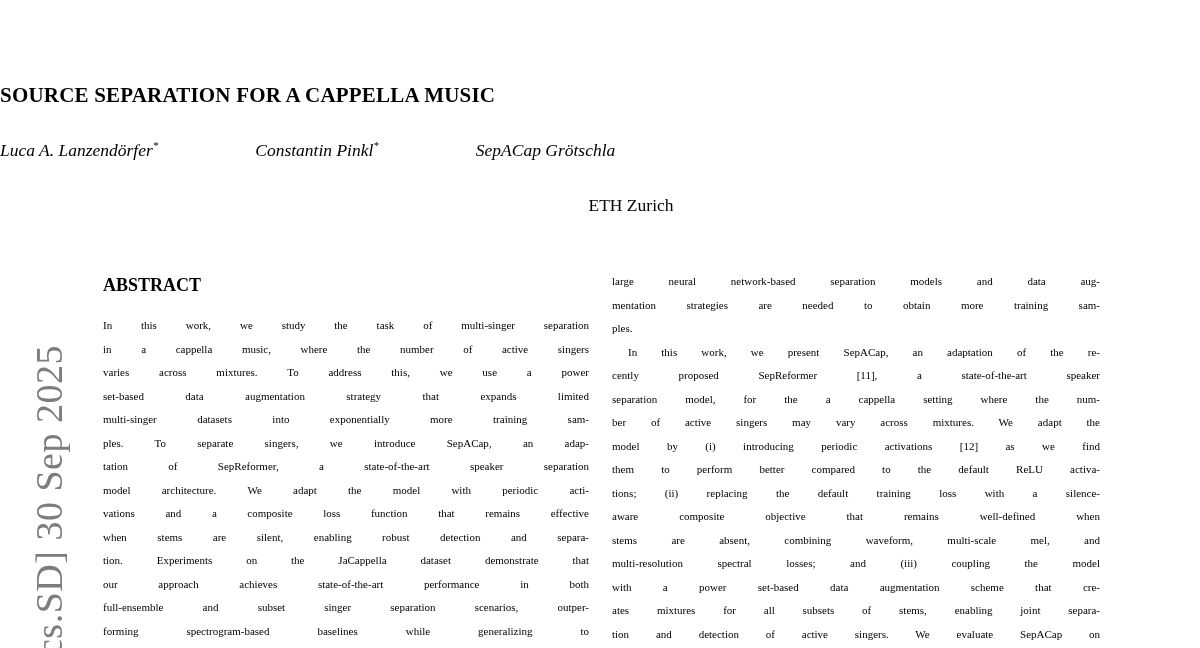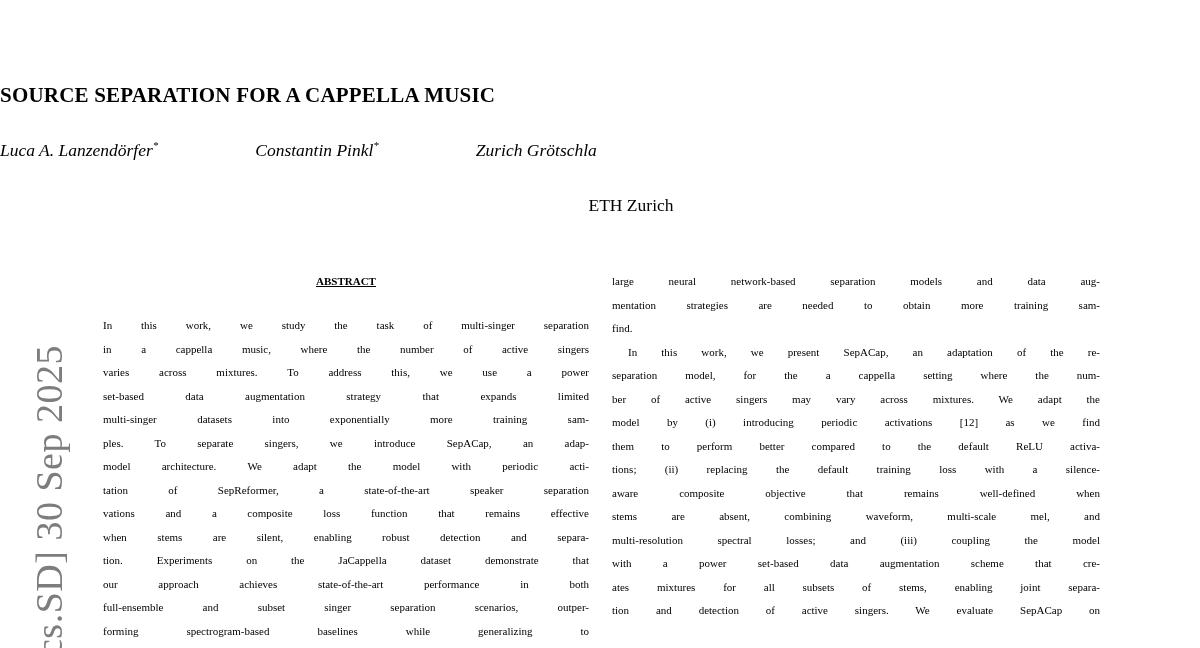--- a/index.html
+++ b/index.html
@@ -52,24 +52,22 @@
     width: 1200px;
     text-align: center;
     font-size: 17.5px;
     padding-left: 31px;
   }
   .abs-head {
     position: absolute;
     top: 275px;
     left: 103px;
     width: 486px;
-    text-align: center;
     font-weight: 700;
-    font-size: 11px;
-    text-decoration: underline;
+    font-size: 18px;
   }
   .col {
     position: absolute;
     font-size: 11px;
     line-height: 23.5px;
   }
   .col-left  { top: 314px; left: 103px; width: 486px; }
   .col-right { top: 270px; left: 612px; width: 488px; }
   .line {
     height: 23.5px;
@@ -84,50 +82,51 @@
 
 <div class="page">
 
   <div class="watermark">cs.SD] 30 Sep 2025</div>
 
   <div class="title">SOURCE SEPARATION FOR A CAPPELLA MUSIC</div>
 
   <div class="authors">
     <span class="author"><span>Luca A. Lanzendörfer</span><sup>*</sup></span>
     <span class="author"><span>Constantin Pinkl</span><sup>*</sup></span>
-    <span class="author"><span>Zurich Grötschla</span><sup></sup></span>
+    <span class="author"><span>SepACap Grötschla</span><sup></sup></span>
   </div>
 
   <div class="affiliation">ETH Zurich</div>
 
   <div class="abs-head">ABSTRACT</div>
 
   <div class="col col-left">
     <div class="line">In this work, we study the task of multi-singer separation</div>
     <div class="line">in a cappella music, where the number of active singers</div>
     <div class="line">varies across mixtures. To address this, we use a power</div>
     <div class="line">set-based data augmentation strategy that expands limited</div>
     <div class="line">multi-singer datasets into exponentially more training sam-</div>
     <div class="line">ples. To separate singers, we introduce SepACap, an adap-</div>
+    <div class="line">tation of SepReformer, a state-of-the-art speaker separation</div>
     <div class="line">model architecture. We adapt the model with periodic acti-</div>
-    <div class="line">tation of SepReformer, a state-of-the-art speaker separation</div>
     <div class="line">vations and a composite loss function that remains effective</div>
     <div class="line">when stems are silent, enabling robust detection and separa-</div>
     <div class="line">tion. Experiments on the JaCappella dataset demonstrate that</div>
     <div class="line">our approach achieves state-of-the-art performance in both</div>
     <div class="line">full-ensemble and subset singer separation scenarios, outper-</div>
     <div class="line">forming spectrogram-based baselines while generalizing to</div>
     <div class="line noj">realistic mixtures with varying numbers of singers</div>
   </div>
 
   <div class="col col-right">
     <div class="line">large neural network-based separation models and data aug-</div>
     <div class="line">mentation strategies are needed to obtain more training sam-</div>
-    <div class="line noj">find.</div>
+    <div class="line noj">ples.</div>
     <div class="line indent">In this work, we present SepACap, an adaptation of the re-</div>
+    <div class="line">cently proposed SepReformer [11], a state-of-the-art speaker</div>
     <div class="line">separation model, for the a cappella setting where the num-</div>
     <div class="line">ber of active singers may vary across mixtures. We adapt the</div>
     <div class="line">model by (i) introducing periodic activations [12] as we find</div>
     <div class="line">them to perform better compared to the default ReLU activa-</div>
     <div class="line">tions; (ii) replacing the default training loss with a silence-</div>
     <div class="line">aware composite objective that remains well-defined when</div>
     <div class="line">stems are absent, combining waveform, multi-scale mel, and</div>
     <div class="line">multi-resolution spectral losses; and (iii) coupling the model</div>
     <div class="line">with a power set-based data augmentation scheme that cre-</div>
     <div class="line">ates mixtures for all subsets of stems, enabling joint separa-</div>

